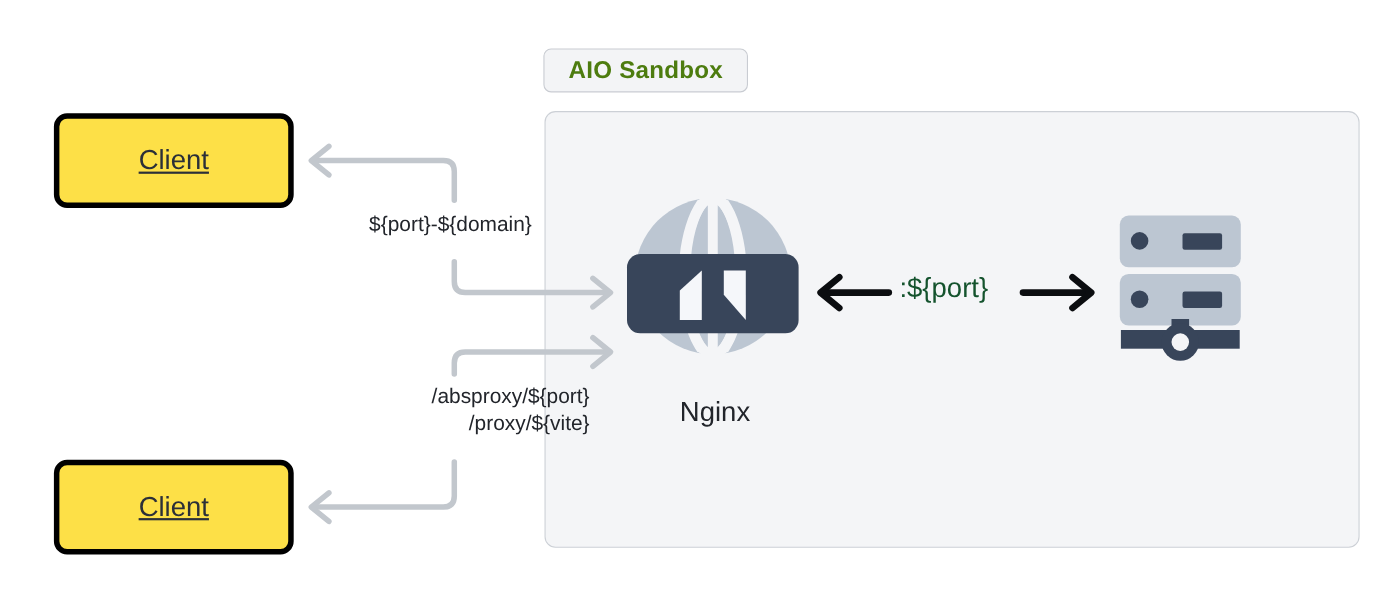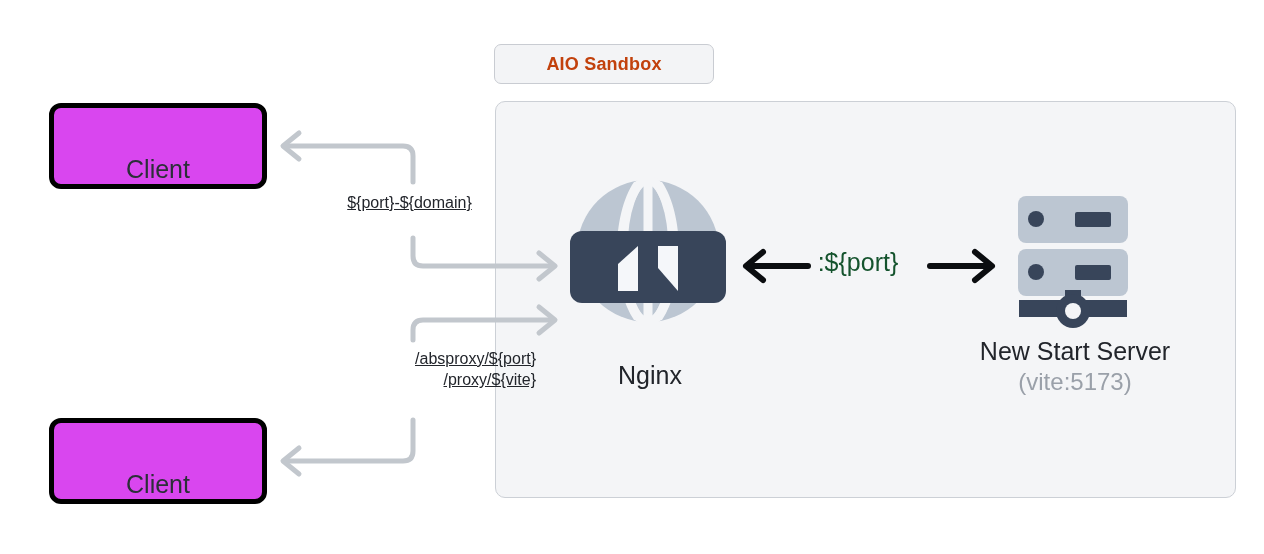--- a/index.html
+++ b/index.html
@@ -23,31 +23,31 @@
     top: 0;
     width: 1264px;
     height: 554px;
   }
   .abs { position: absolute; }
 
   
   #sandbox-badge {
     left: 494px;
     top: 44px;
-    width: 220px;
+    width: 186px;
     height: 40px;
     box-sizing: border-box;
     background: #f3f4f6;
     border: 1px solid #c9ccd2;
     border-radius: 7px;
     display: flex;
     align-items: center;
     justify-content: center;
-    color: #c2410c;
-    font-size: 18px;
+    color: #4d7c0f;
+    font-size: 22px;
     font-weight: bold;
     letter-spacing: 0.2px;
   }
 
   
   #sandbox-container {
     left: 495px;
     top: 101px;
     width: 741px;
     height: 397px;
@@ -55,40 +55,40 @@
     background: #f4f5f7;
     border: 1px solid #ccd0d6;
     border-radius: 10px;
   }
 
   
   .client-box {
     width: 218px;
     height: 86px;
     box-sizing: border-box;
-    background: #d946ef;
+    background: #fde047;
     border: 5px solid #000000;
     border-radius: 12px;
     display: flex;
-    align-items: flex-end;
+    align-items: center;
     justify-content: center;
     font-size: 25px;
     color: #2b2f38;
+    text-decoration: underline;
   }
   #client-top { left: 49px; top: 103px; }
   #client-bottom { left: 49px; top: 418px; }
 
   
   .edge-label {
     color: #22252b;
-    font-size: 16px;
+    font-size: 19px;
     line-height: 1.33;
     text-align: center;
     white-space: nowrap;
-    text-decoration: underline;
   }
   #label-domain { left: 283px; top: 192px; width: 253px; }
   #label-proxy  { left: 283px; top: 348px; width: 253px; text-align: right; }
 
   
   .node-caption {
     text-align: center;
     white-space: nowrap;
   }
   .caption-main {
@@ -232,18 +232,14 @@
   </div>
 
   <div class="abs" id="port-label">
     <span>:${port}</span>
   </div>
 
   <div class="abs node-caption" id="nginx-caption">
     <div class="caption-main">Nginx</div>
   </div>
 
-  <div class="abs node-caption" id="server-caption">
-    <div class="caption-main">New Start Server</div>
-    <div class="caption-sub">(vite:5173)</div>
-  </div>
 
 </div>
 
 </body></html>

